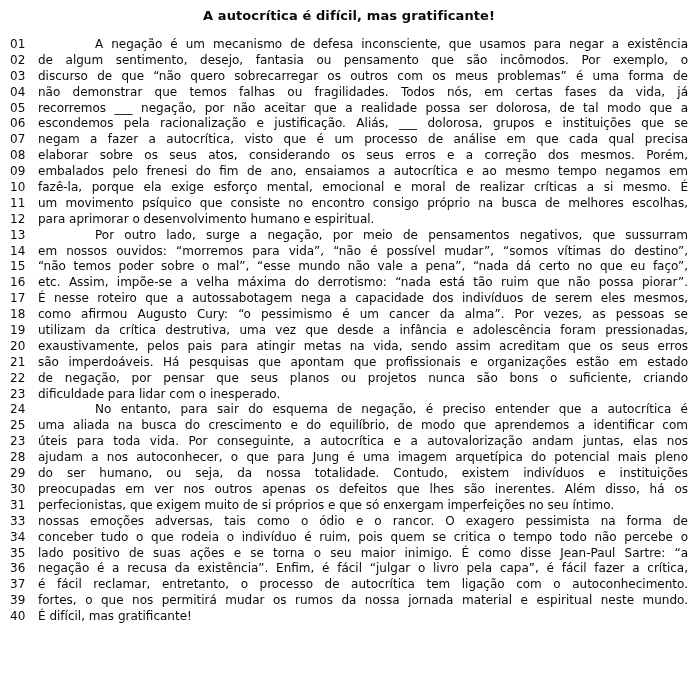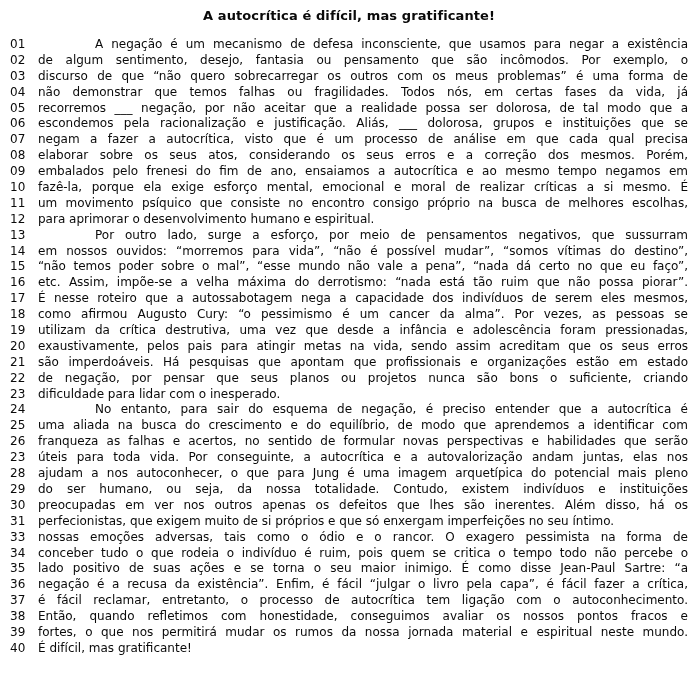--- a/index.html
+++ b/index.html
@@ -106,21 +106,21 @@
       <div class="line">
         <span class="line-num">11</span>
         <span class="line-text">um movimento psíquico que consiste no encontro consigo próprio na busca de melhores escolhas,</span>
       </div>
       <div class="line">
         <span class="line-num">12</span>
         <span class="line-text para-end">para aprimorar o desenvolvimento humano e espiritual.</span>
       </div>
       <div class="line">
         <span class="line-num">13</span>
-        <span class="line-text para-start">Por outro lado, surge a esforço, por meio de pensamentos negativos, que sussurram</span>
+        <span class="line-text para-start">Por outro lado, surge a negação, por meio de pensamentos negativos, que sussurram</span>
       </div>
       <div class="line">
         <span class="line-num">14</span>
         <span class="line-text">em nossos ouvidos: “morremos para vida”, “não é possível mudar”, “somos vítimas do destino”,</span>
       </div>
       <div class="line">
         <span class="line-num">15</span>
         <span class="line-text">“não temos poder sobre o mal”, “esse mundo não vale a pena”, “nada dá certo no que eu faço”,</span>
       </div>
       <div class="line">
@@ -157,24 +157,20 @@
       </div>
       <div class="line">
         <span class="line-num">24</span>
         <span class="line-text para-start">No entanto, para sair do esquema de negação, é preciso entender que a autocrítica é</span>
       </div>
       <div class="line">
         <span class="line-num">25</span>
         <span class="line-text">uma aliada na busca do crescimento e do equilíbrio, de modo que aprendemos a identificar com</span>
       </div>
       <div class="line">
-        <span class="line-num">26</span>
-        <span class="line-text">franqueza as falhas e acertos, no sentido de formular novas perspectivas e habilidades que serão</span>
-      </div>
-      <div class="line">
         <span class="line-num">23</span>
         <span class="line-text">úteis para toda vida. Por conseguinte, a autocrítica e a autovalorização andam juntas, elas nos</span>
       </div>
       <div class="line">
         <span class="line-num">28</span>
         <span class="line-text">ajudam a nos autoconhecer, o que para Jung é uma imagem arquetípica do potencial mais pleno</span>
       </div>
       <div class="line">
         <span class="line-num">29</span>
         <span class="line-text">do ser humano, ou seja, da nossa totalidade. Contudo, existem indivíduos e instituições</span>
@@ -199,24 +195,20 @@
         <span class="line-num">35</span>
         <span class="line-text">lado positivo de suas ações e se torna o seu maior inimigo. É como disse Jean-Paul Sartre: “a</span>
       </div>
       <div class="line">
         <span class="line-num">36</span>
         <span class="line-text">negação é a recusa da existência”. Enfim, é fácil “julgar o livro pela capa”, é fácil fazer a crítica,</span>
       </div>
       <div class="line">
         <span class="line-num">37</span>
         <span class="line-text">é fácil reclamar, entretanto, o processo de autocrítica tem ligação com o autoconhecimento.</span>
-      </div>
-      <div class="line">
-        <span class="line-num">38</span>
-        <span class="line-text">Então, quando refletimos com honestidade, conseguimos avaliar os nossos pontos fracos e</span>
       </div>
       <div class="line">
         <span class="line-num">39</span>
         <span class="line-text">fortes, o que nos permitirá mudar os rumos da nossa jornada material e espiritual neste mundo.</span>
       </div>
       <div class="line">
         <span class="line-num">40</span>
         <span class="line-text para-end">É difícil, mas gratificante!</span>
       </div>
     </div>

